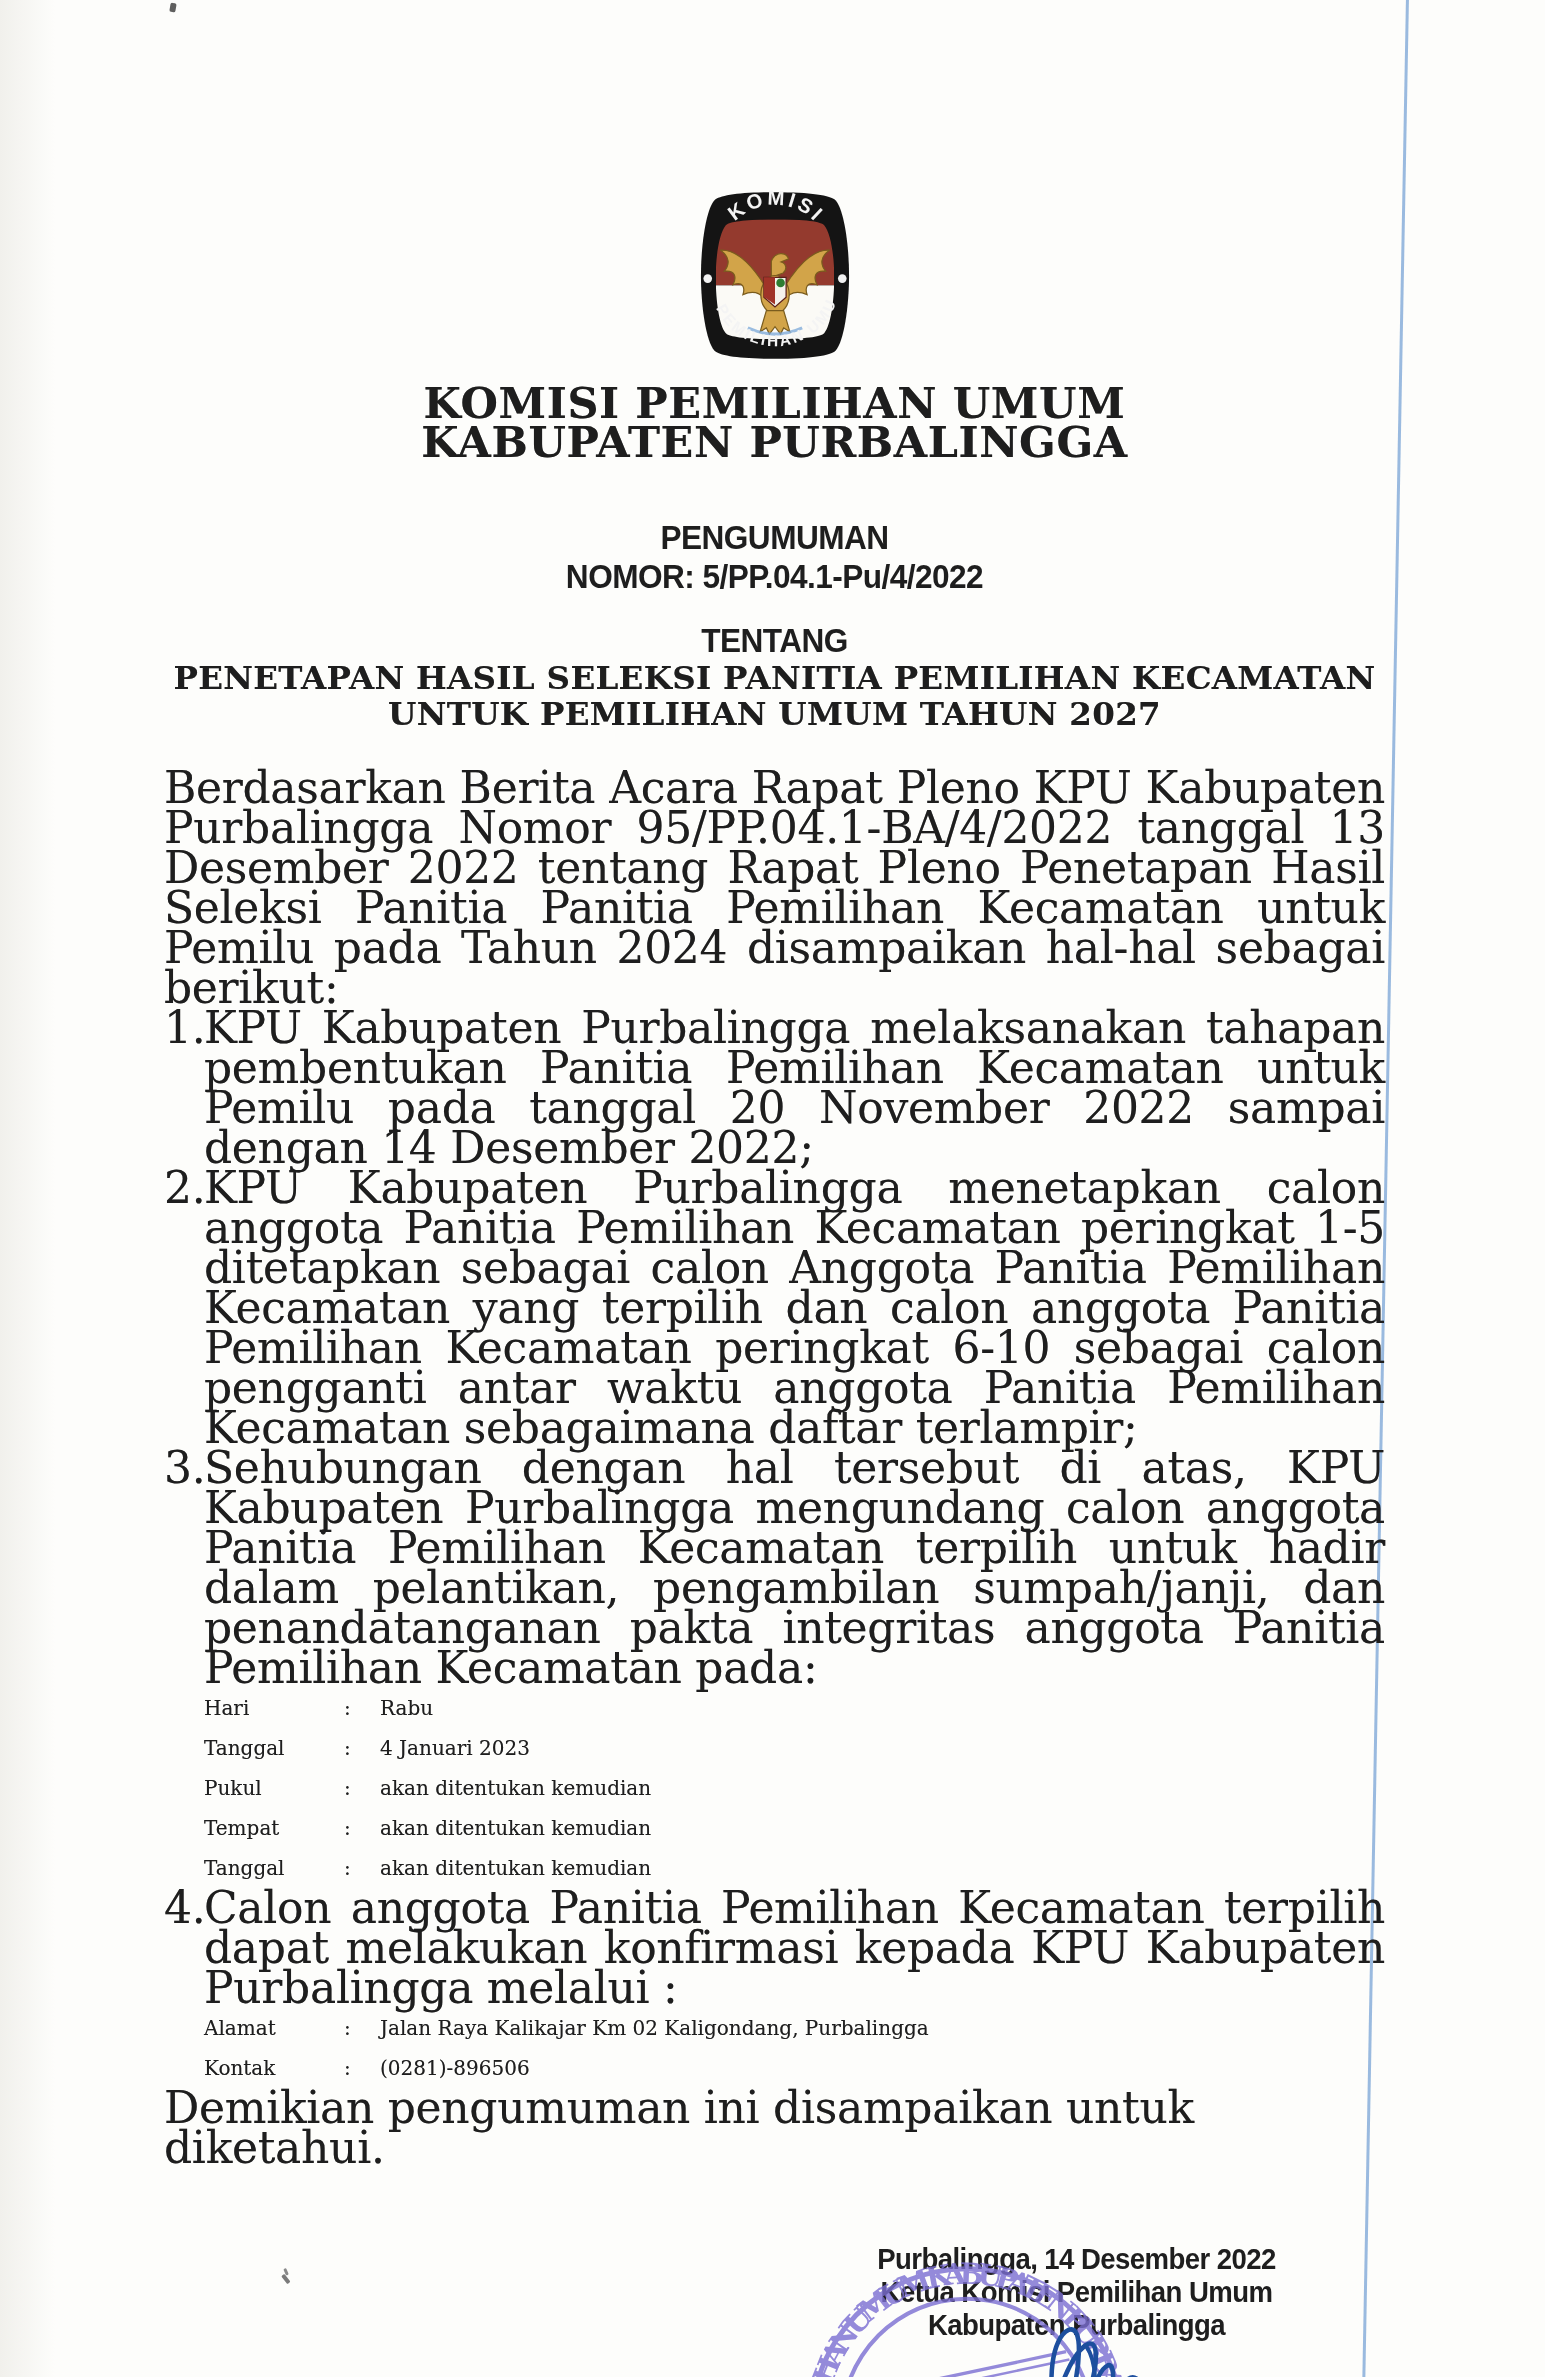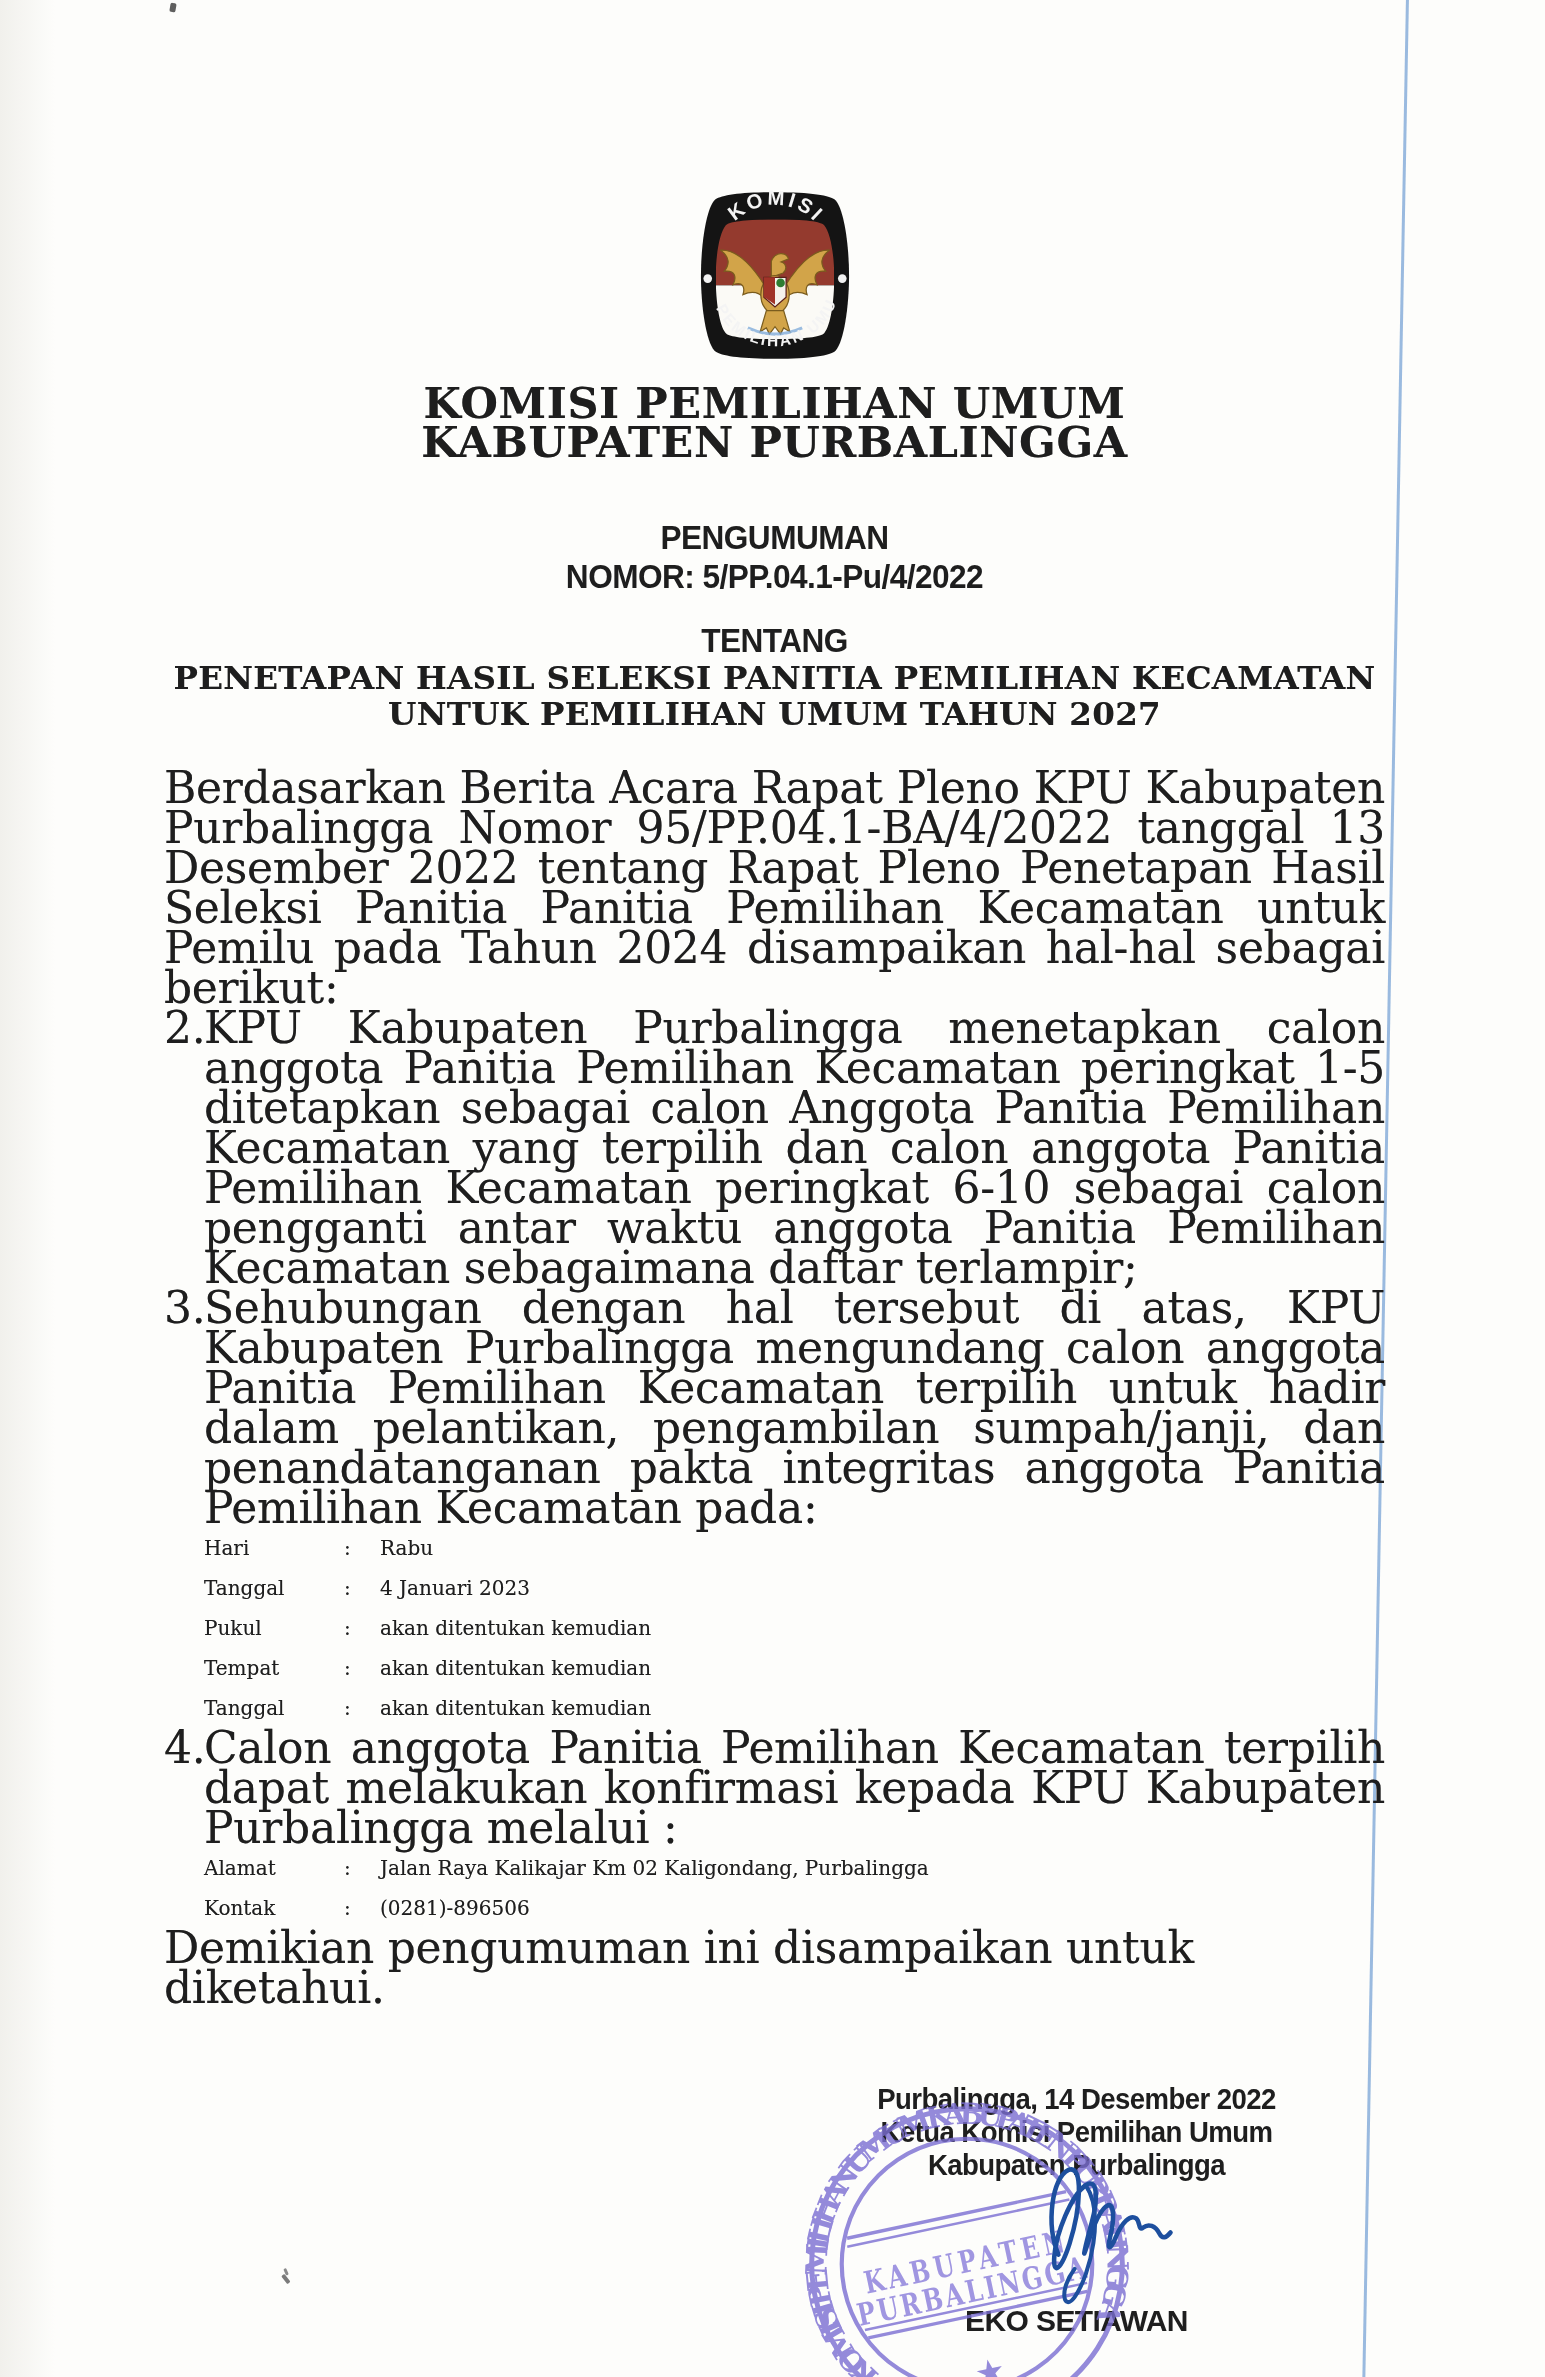--- a/index.html
+++ b/index.html
@@ -109,20 +109,23 @@
   <div class="sans-head mt-block">PENGUMUMAN</div>
   <div class="sans-head">NOMOR: 5/PP.04.1-Pu/4/2022</div>
 
   <div class="sans-head mt-about">TENTANG</div>
   <div class="subject-line">PENETAPAN HASIL SELEKSI PANITIA PEMILIHAN KECAMATAN</div>
   <div class="subject-line">UNTUK PEMILIHAN UMUM TAHUN 2027</div>
 
   <div class="bodytext para">Berdasarkan Berita Acara Rapat Pleno KPU Kabupaten Purbalingga Nomor 95/PP.04.1-BA/4/2022 tanggal 13 Desember 2022 tentang Rapat Pleno Penetapan Hasil Seleksi Panitia Panitia Pemilihan Kecamatan untuk Pemilu pada Tahun 2024 disampaikan hal-hal sebagai berikut:</div>
 
   <div class="bodytext item">
+    <span class="num">1.</span><span>KPU Kabupaten Purbalingga melaksanakan tahapan pembentukan Panitia Pemilihan Kecamatan untuk Pemilu pada tanggal 20 November 2022 sampai dengan 14 Desember 2022;</span>
+  </div>
+  <div class="bodytext item">
     <span class="num">2.</span><span>KPU Kabupaten Purbalingga menetapkan calon anggota Panitia Pemilihan Kecamatan peringkat 1-5 ditetapkan sebagai calon Anggota Panitia Pemilihan Kecamatan yang terpilih dan calon anggota Panitia Pemilihan Kecamatan peringkat 6-10 sebagai calon pengganti antar waktu anggota Panitia Pemilihan Kecamatan sebagaimana daftar terlampir;</span>
   </div>
   <div class="bodytext item">
     <span class="num">3.</span><span>Sehubungan dengan hal tersebut di atas, KPU Kabupaten Purbalingga mengundang calon anggota Panitia Pemilihan Kecamatan terpilih untuk hadir dalam pelantikan, pengambilan sumpah/janji, dan penandatanganan pakta integritas anggota Panitia Pemilihan Kecamatan pada:</span>
   </div>
   <div class="detail-row">
     <span class="lbl">Hari</span>
       <span class="sep">:</span>
       <span>Rabu</span>
   </div>

